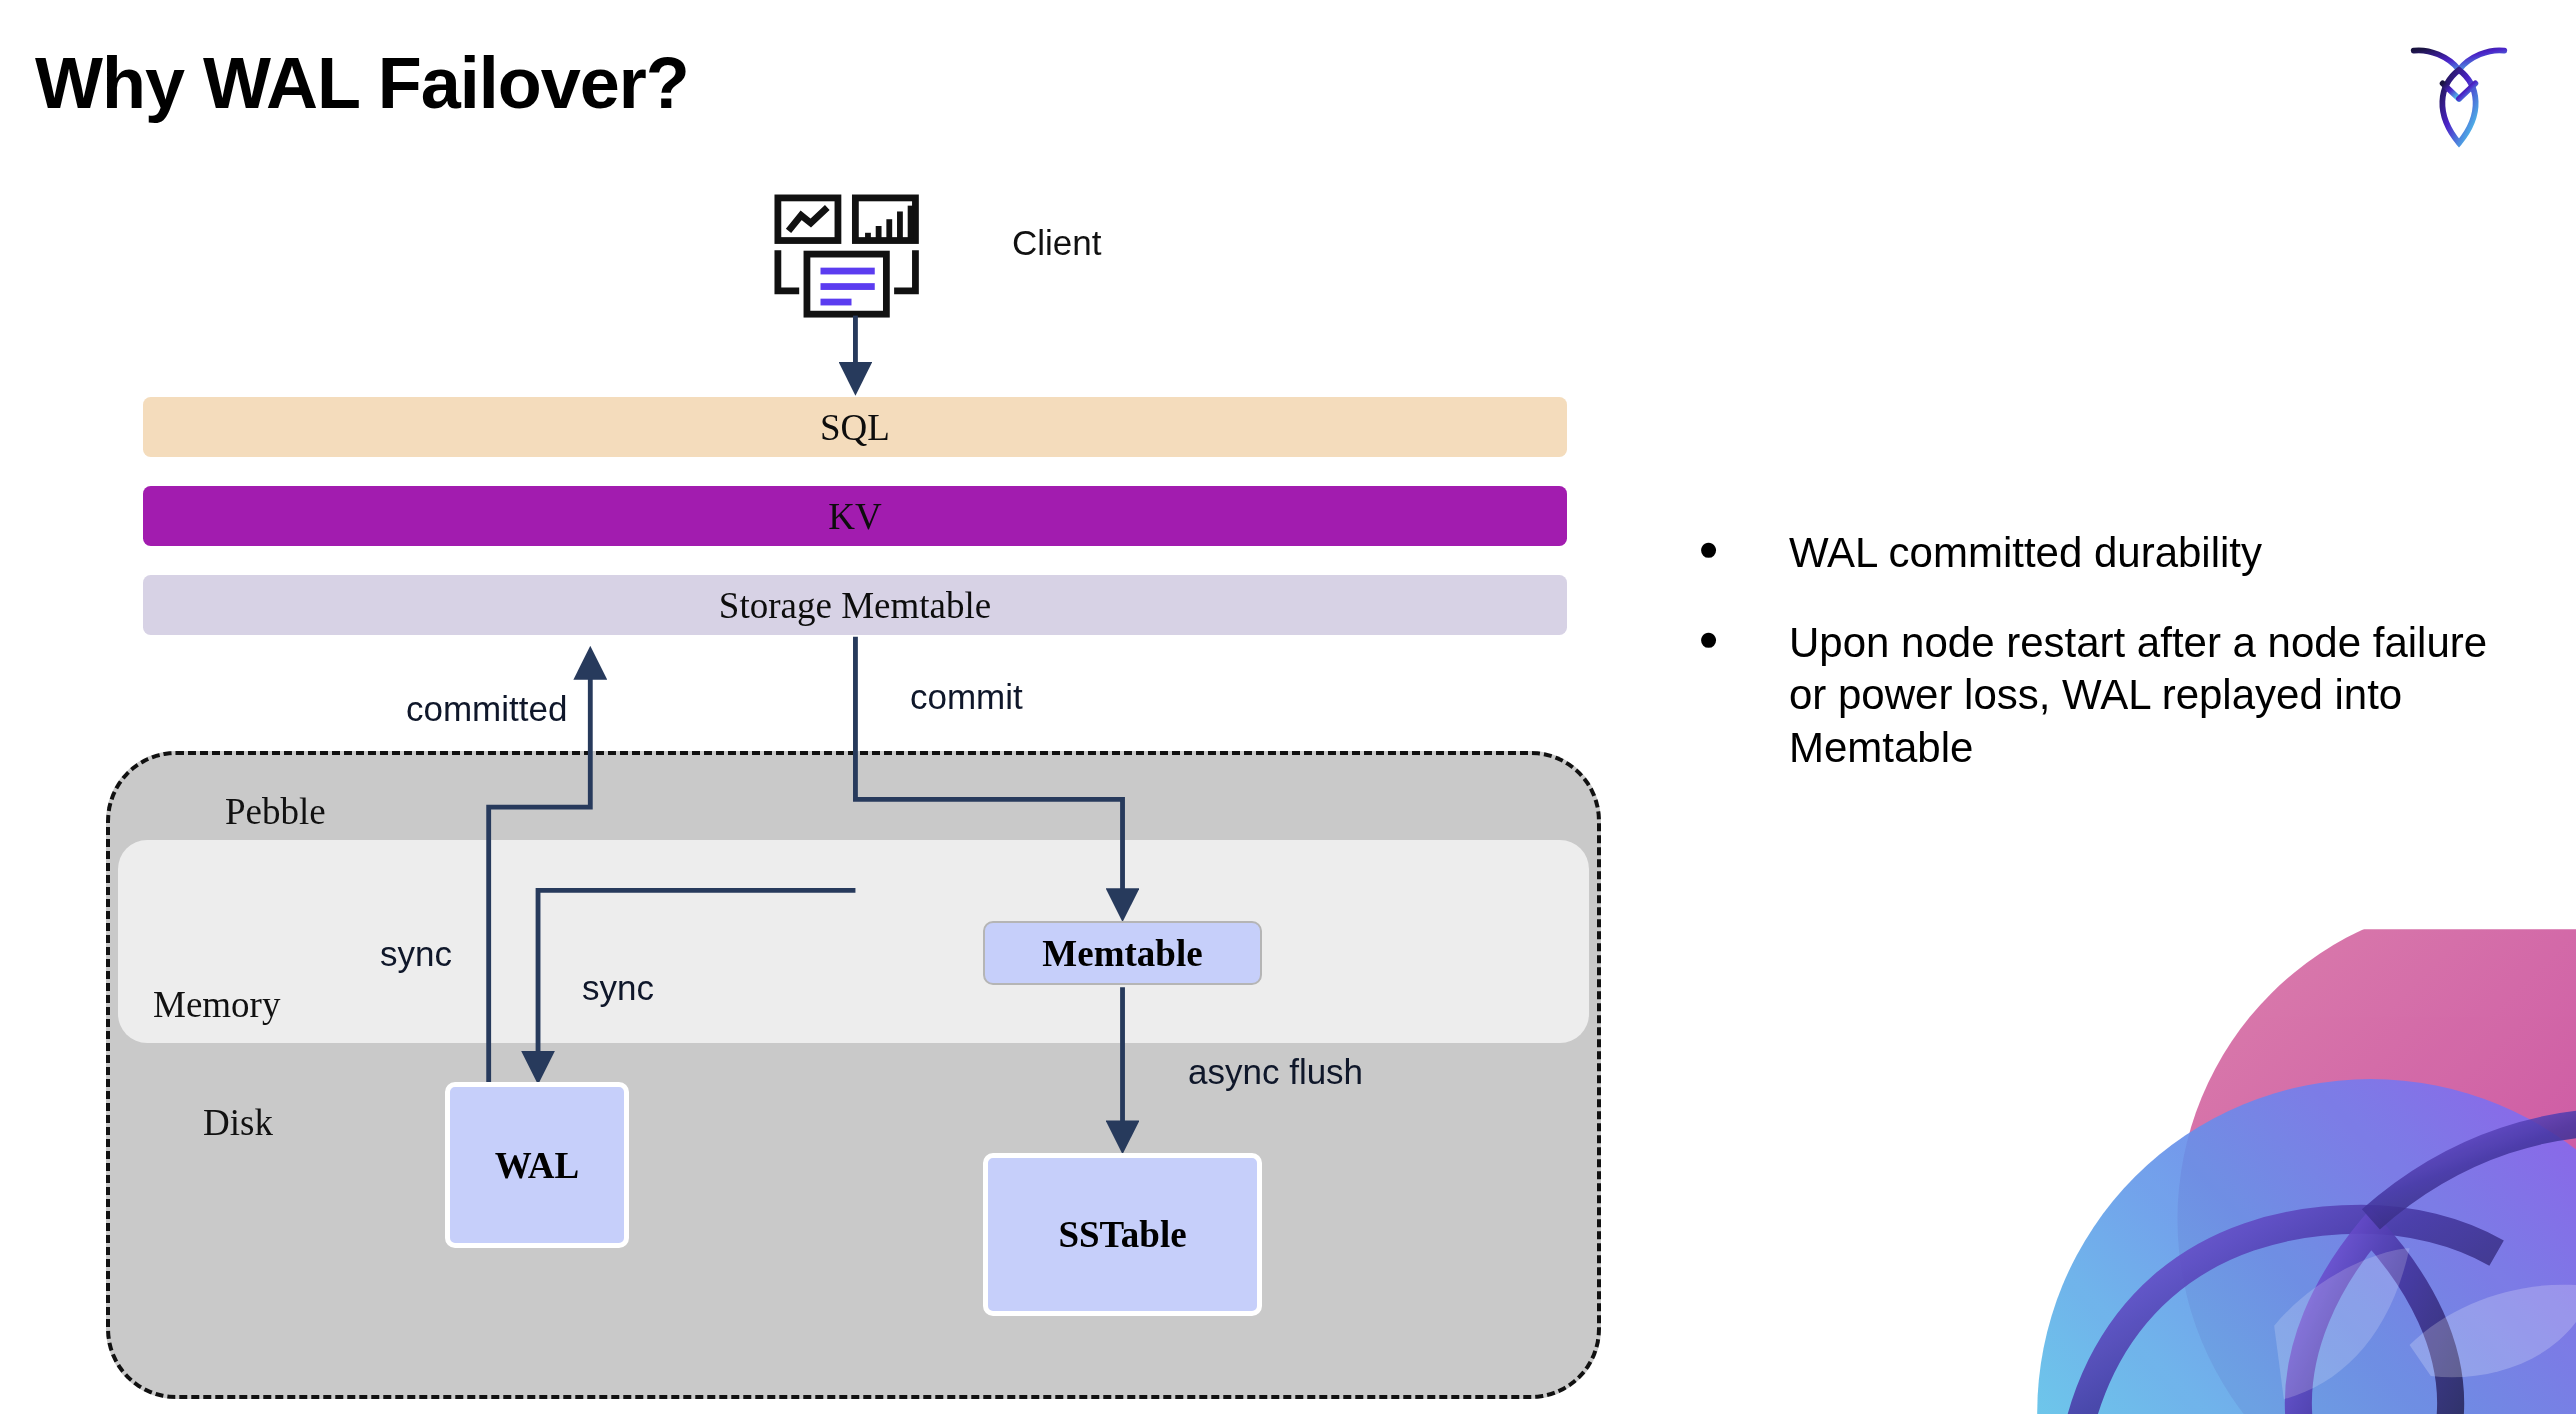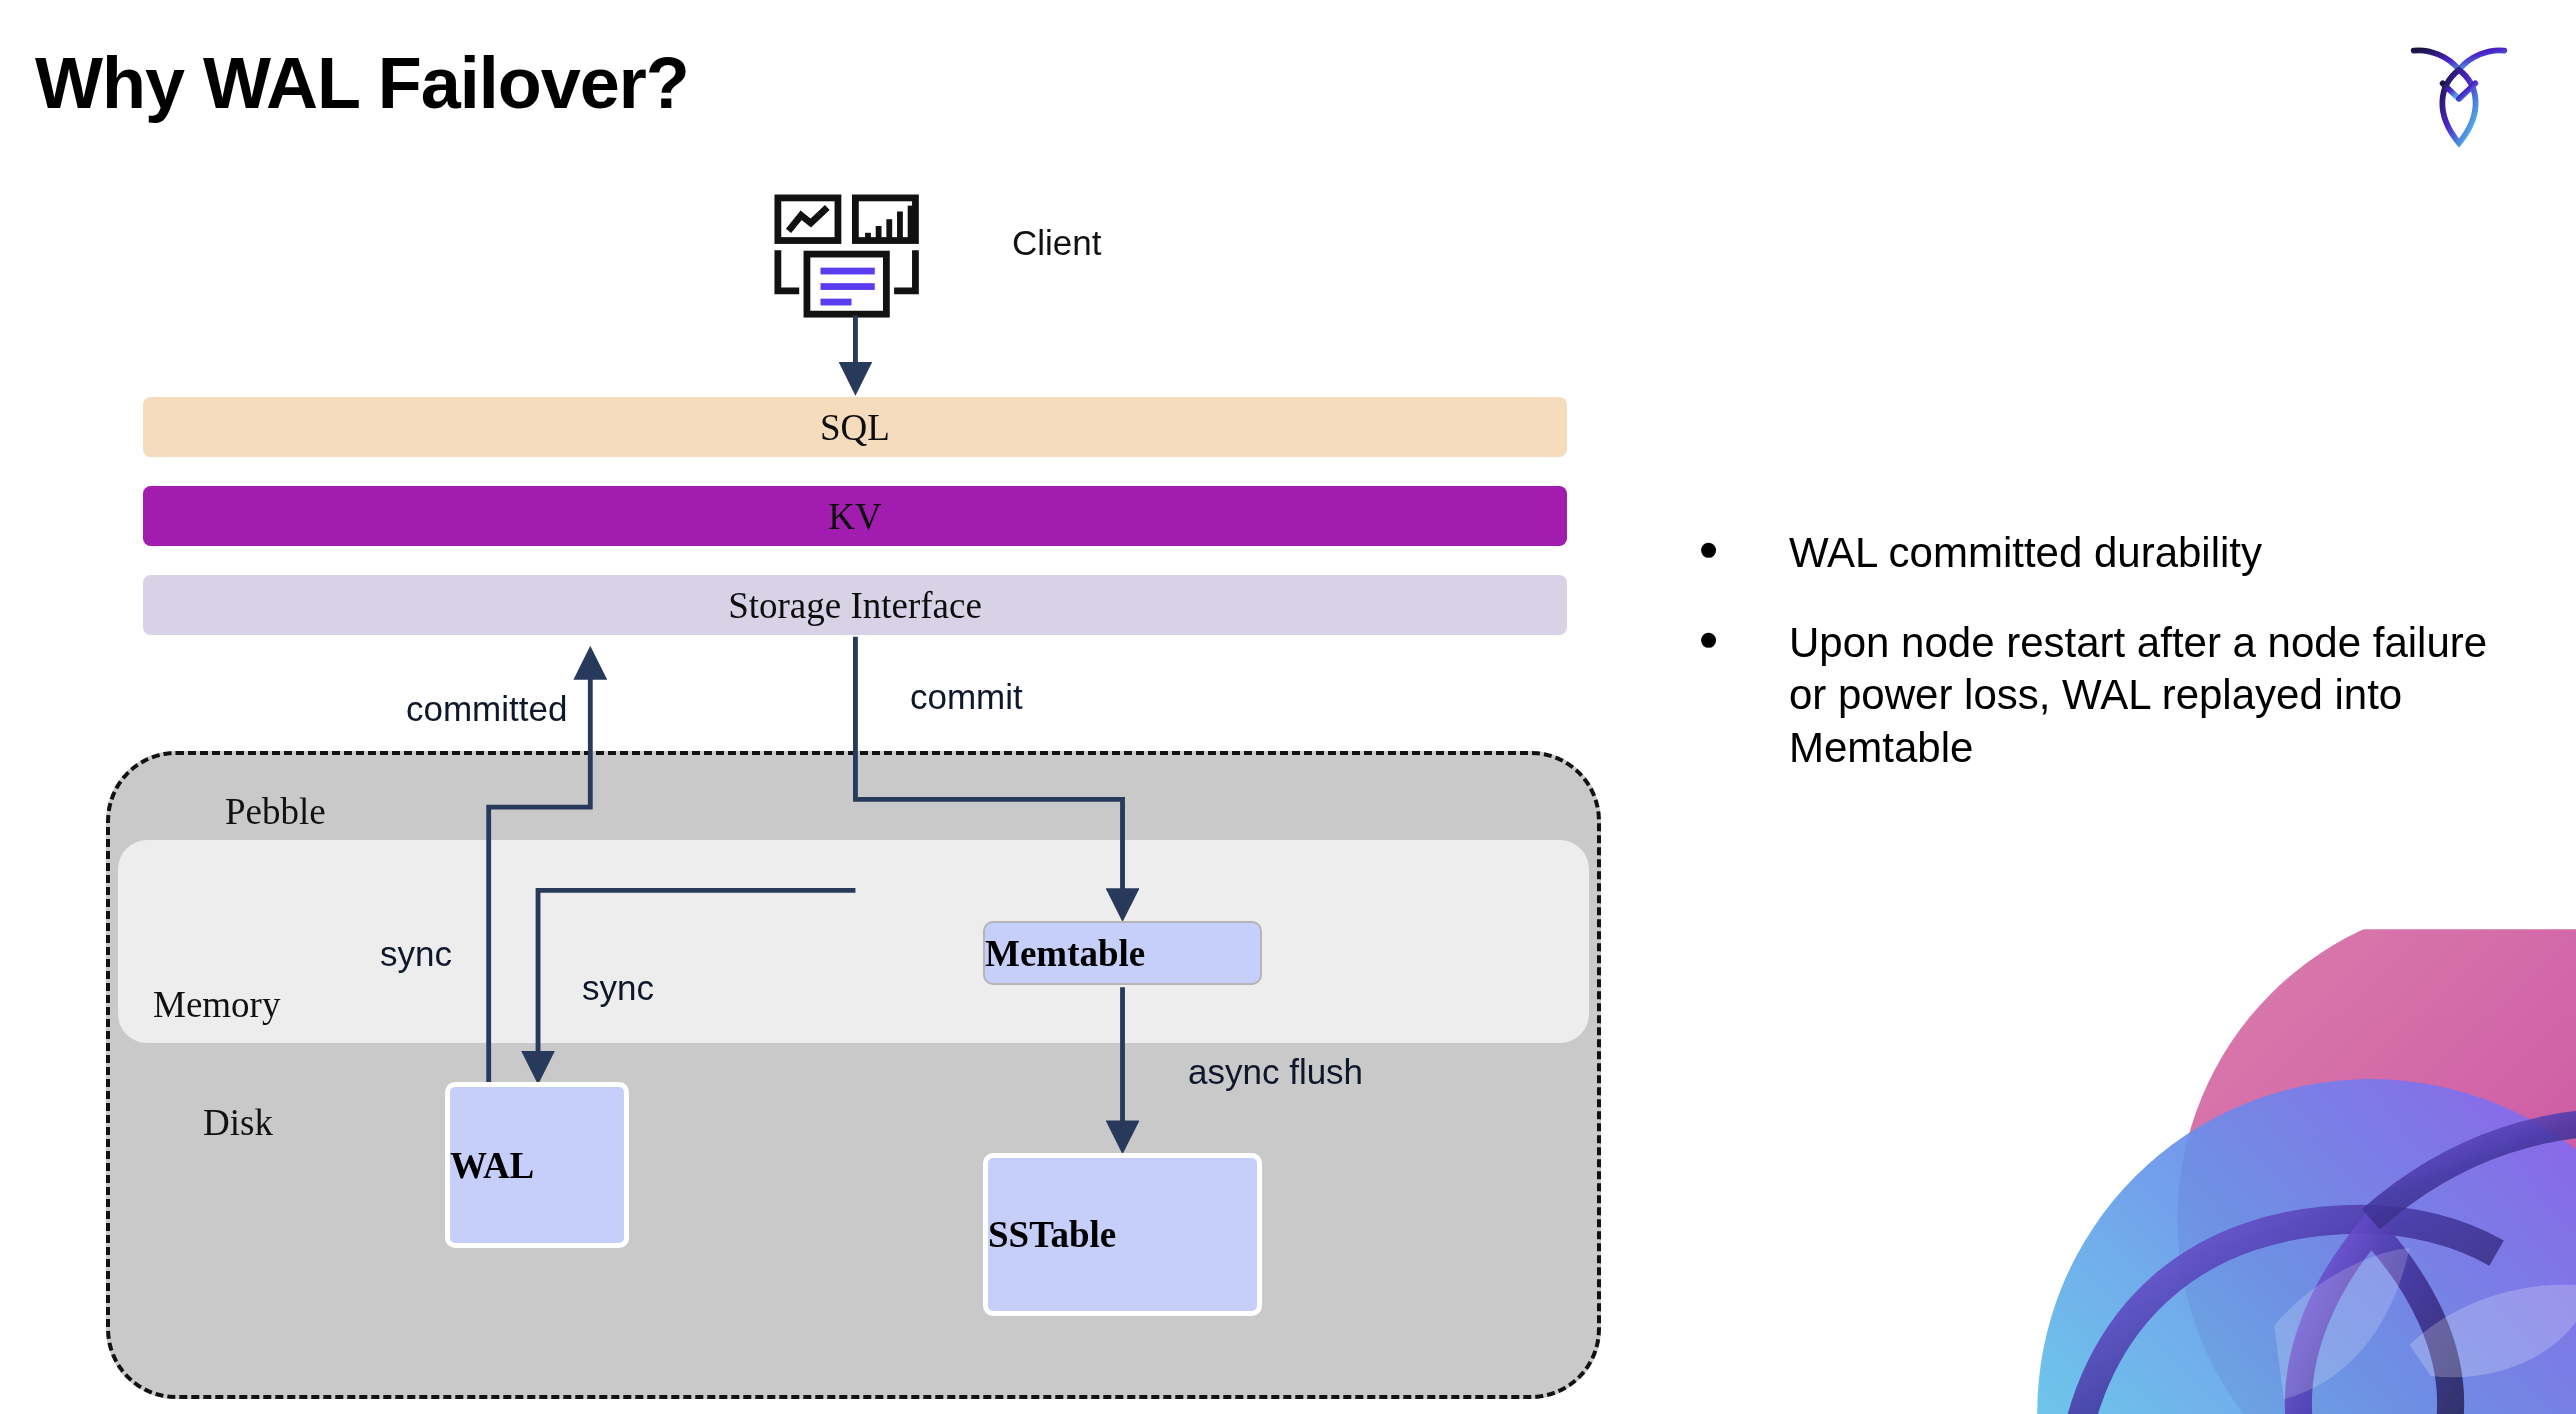--- a/index.html
+++ b/index.html
@@ -129,21 +129,21 @@
     color: #111111;
   }
 
   
   .node-box {
     position: absolute;
     background: #c6cffa;
     border-radius: 10px;
     display: flex;
     align-items: center;
-    justify-content: flex-start;
+    justify-content: center;
     font-family: "Liberation Serif", serif;
     font-weight: 700;
     font-size: 37px;
     color: #000000;
     box-sizing: border-box;
   }
   .node-memtable {
     left: 983px;
     top: 921px;
     width: 279px;
@@ -298,21 +298,21 @@
 </div>
 <div class="client-label">Client</div>
 
 <div class="layer-bar layer-sql">
   <span>SQL</span>
 </div>
 <div class="layer-bar layer-kv">
   <span>KV</span>
 </div>
 <div class="layer-bar layer-si">
-  <span>Storage Interface</span>
+  <span>Storage Memtable</span>
 </div>
 
 <div class="pebble-box"></div>
 <div class="memory-box"></div>
 <div class="pebble-label">Pebble</div>
 <div class="memory-label">Memory</div>
 <div class="disk-label">Disk</div>
 
 <svg class="arrows-svg" viewBox="0 0 2662 1462">
   <defs>

